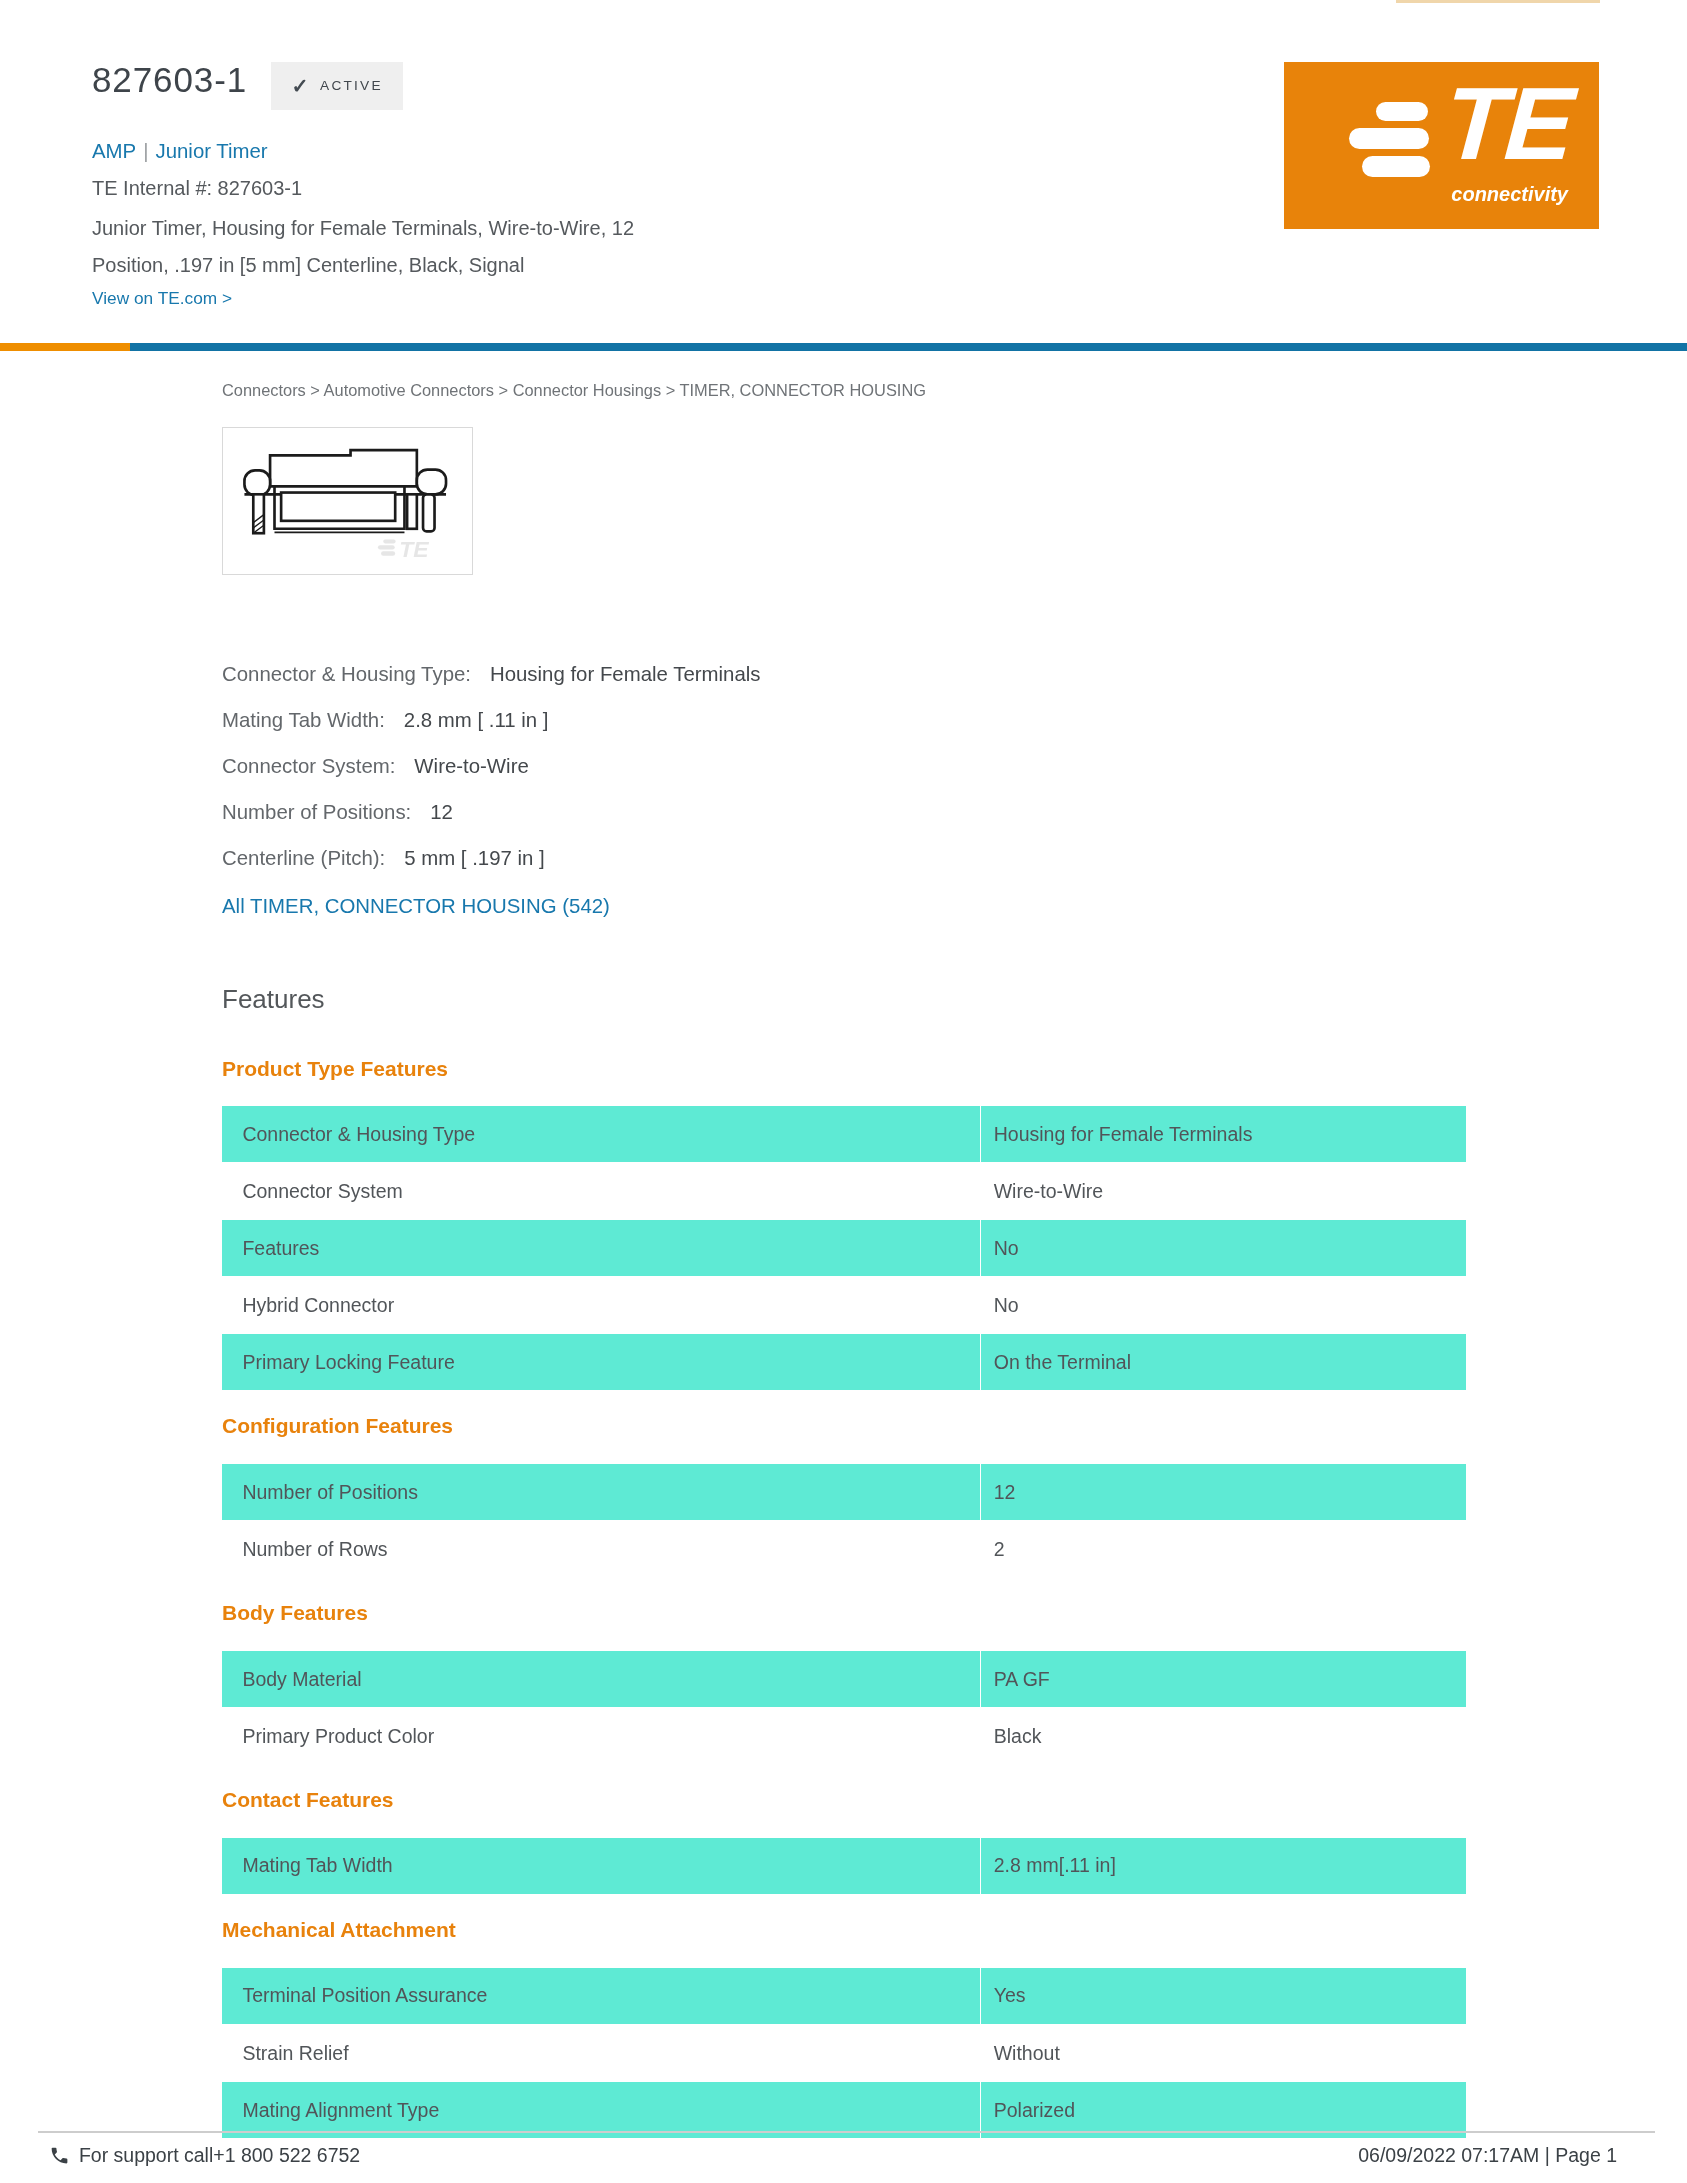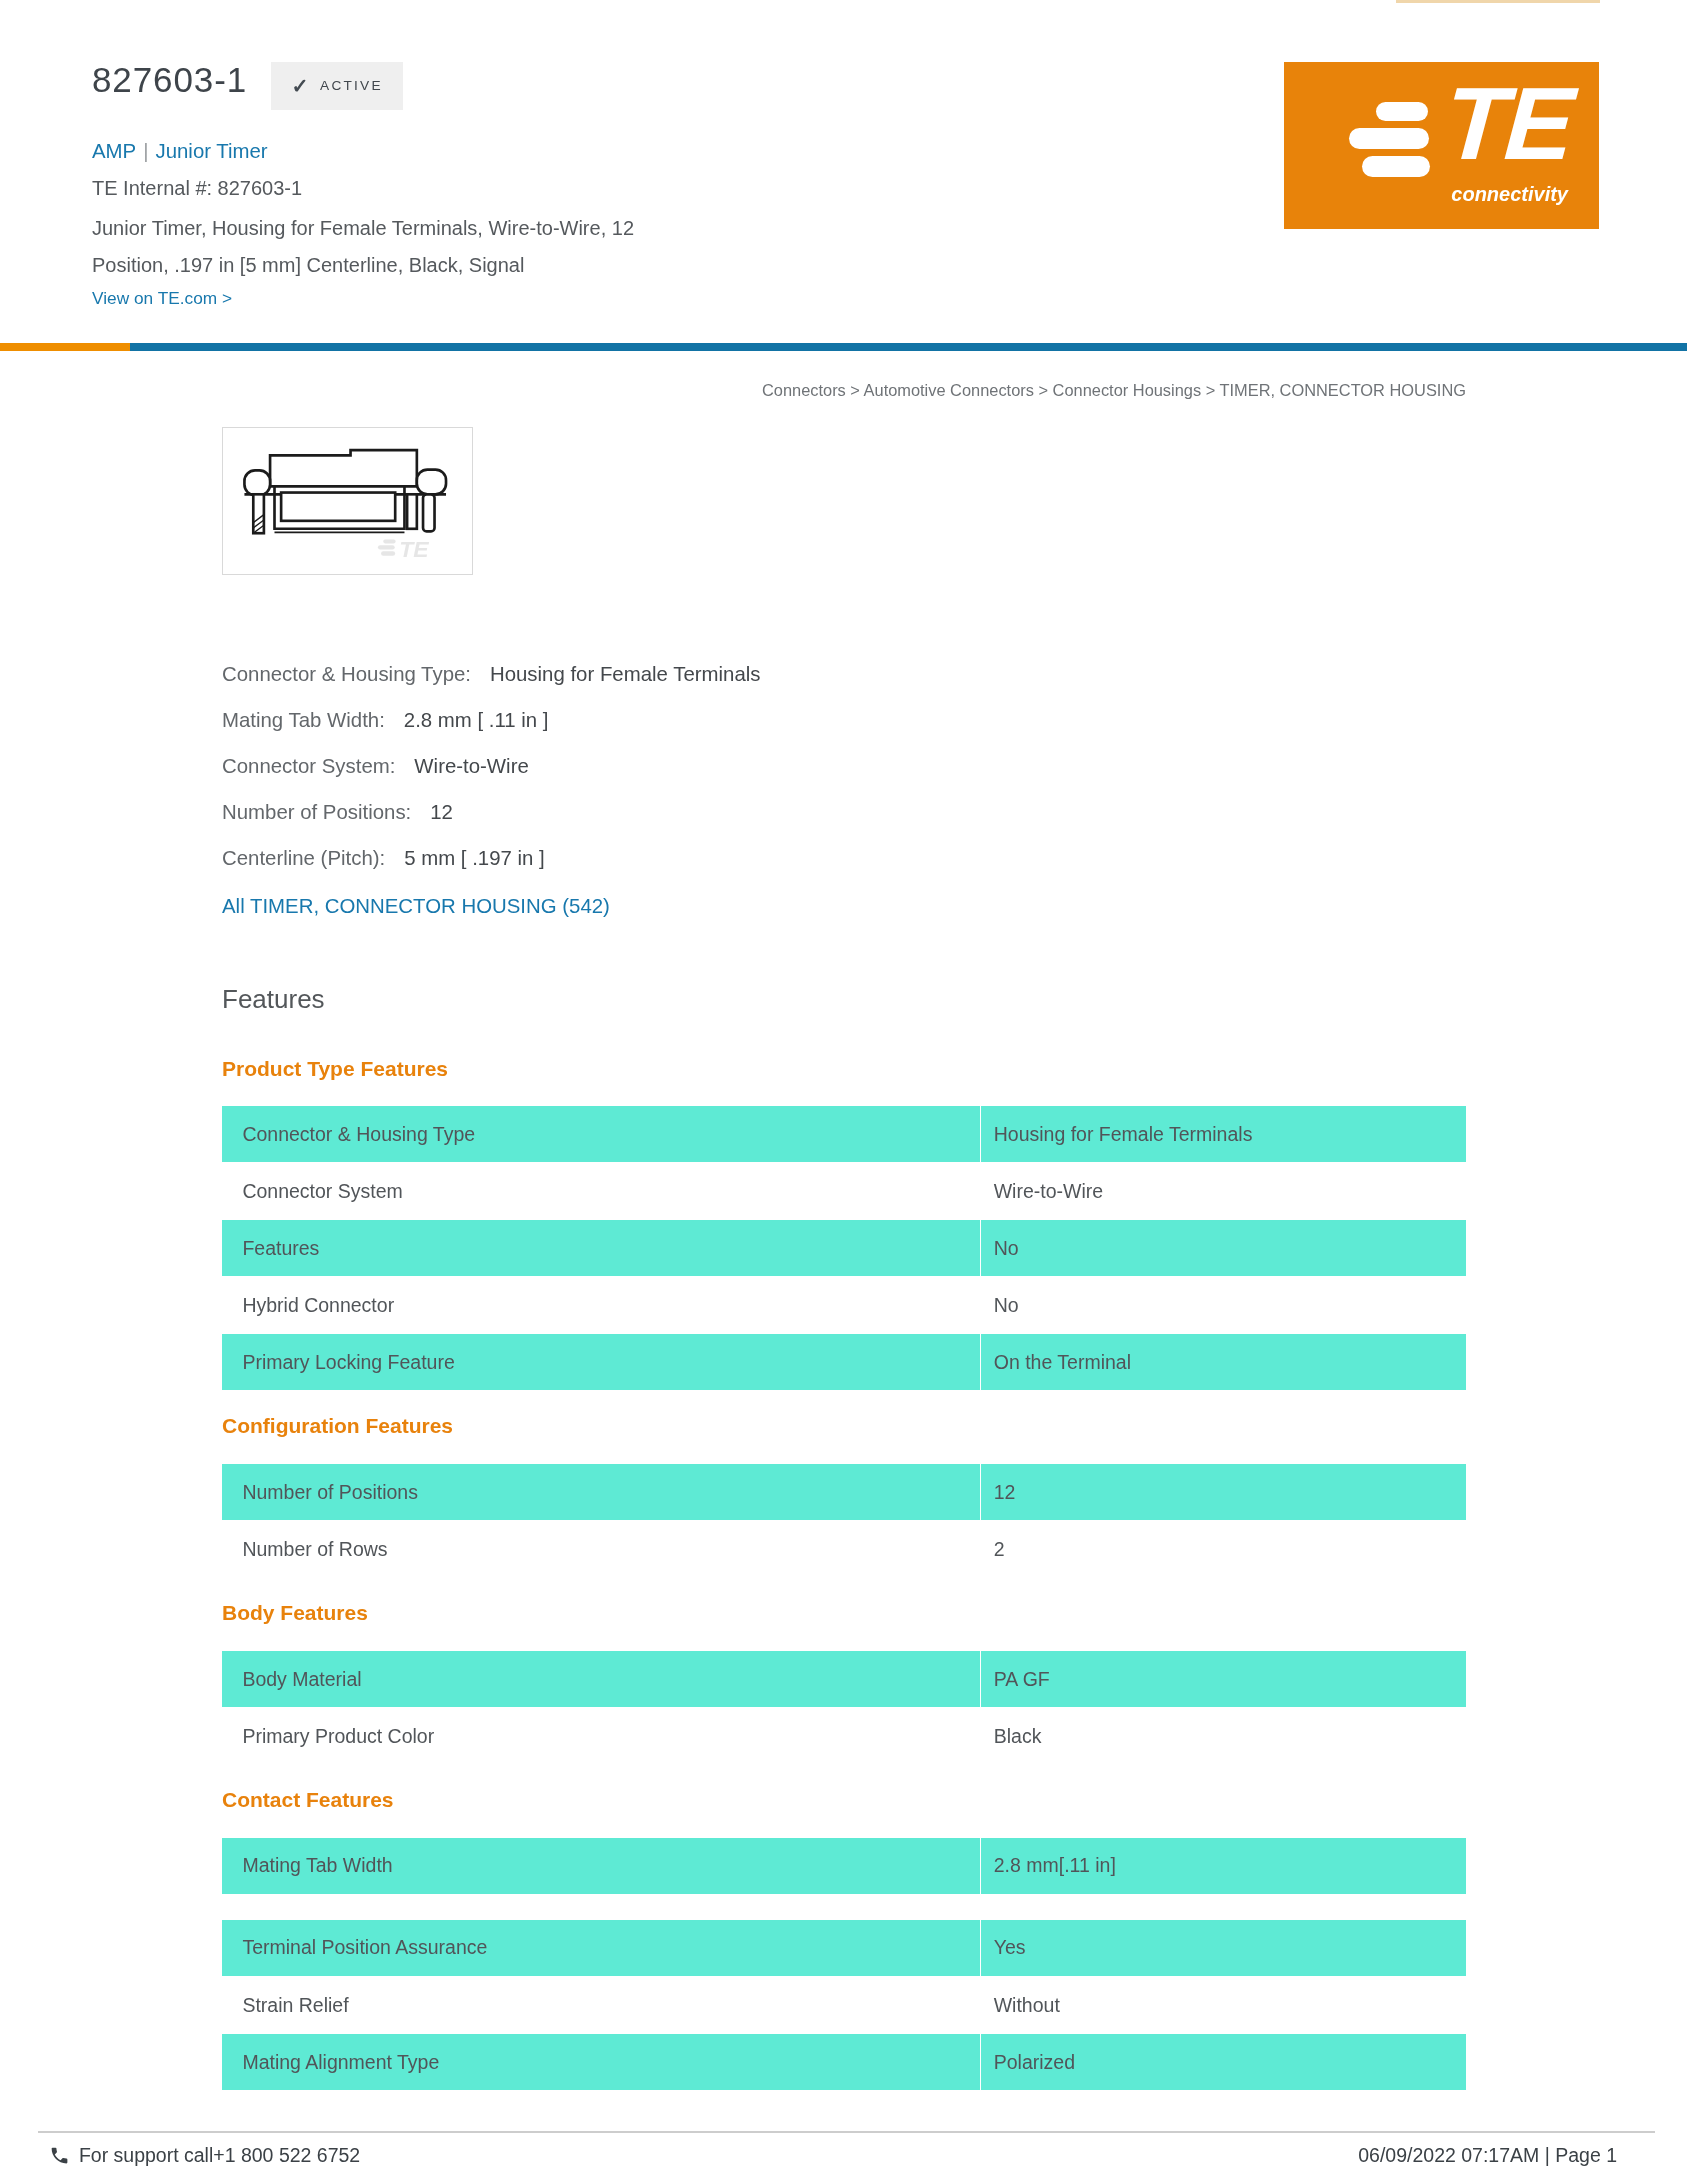--- a/index.html
+++ b/index.html
@@ -43,21 +43,21 @@
                    font-style:italic; font-weight:700; color:#fff; }
 
   
   .divider-bar { position:absolute; left:0; top:343px; width:1687px; height:8px;
                  background:#1273a5; }
   .divider-bar .orange-seg { position:absolute; left:0; top:0; width:130px;
                              height:8px; background:#ef8e00; }
 
   
   .content { position:absolute; left:222px; top:381px; width:1244px; }
-  .breadcrumb { font-size:16.4px; color:#6f7377; line-height:19.5px;text-align:right; }
+  .breadcrumb { font-size:16.4px; color:#6f7377; line-height:19.5px; }
 
   .product-image { margin-top:26.6px; width:251px; height:148px;
                    border:1.3px solid #d9d9d9; background:#fff; position:relative; }
   .product-image svg { position:absolute; left:0; top:0; }
 
   .quick-specs { margin-top:76px; }
   .spec-row { font-size:20.4px; line-height:46px; white-space:nowrap; }
   .qlabel { color:#63676b; }
   .qvalue { color:#44484c; margin-left:13.3px; }
   .all-link { display:inline-block; margin-top:11.5px; font-size:20.4px;
@@ -237,20 +237,21 @@
   <table class="feat">
     <tbody>
         <tr class="g">
       <td class="l">Mating Tab Width</td>
       <td class="v">2.8 mm[.11 in]</td>
     </tr>
   </tbody>
     </table>
 
   
+  <div class="section-heading">Mechanical Attachment</div>
   <table class="feat">
     <tbody>
         <tr class="g">
       <td class="l">Terminal Position Assurance</td>
       <td class="v">Yes</td>
     </tr>
     <tr>
       <td class="l">Strain Relief</td>
       <td class="v">Without</td>
     </tr>

